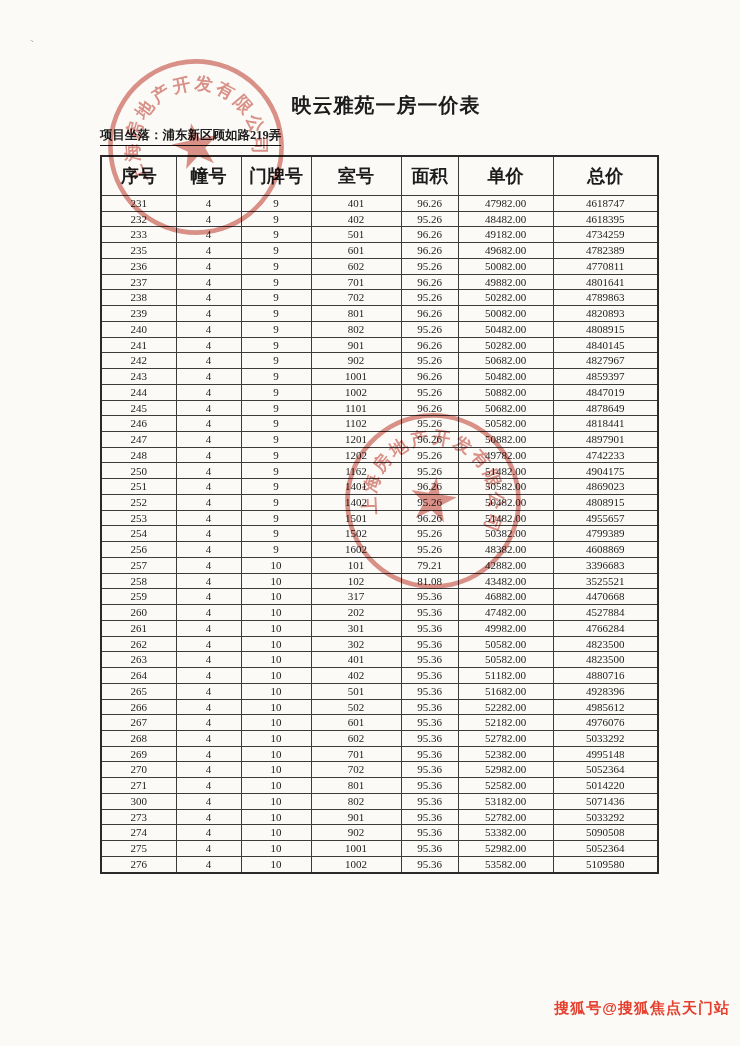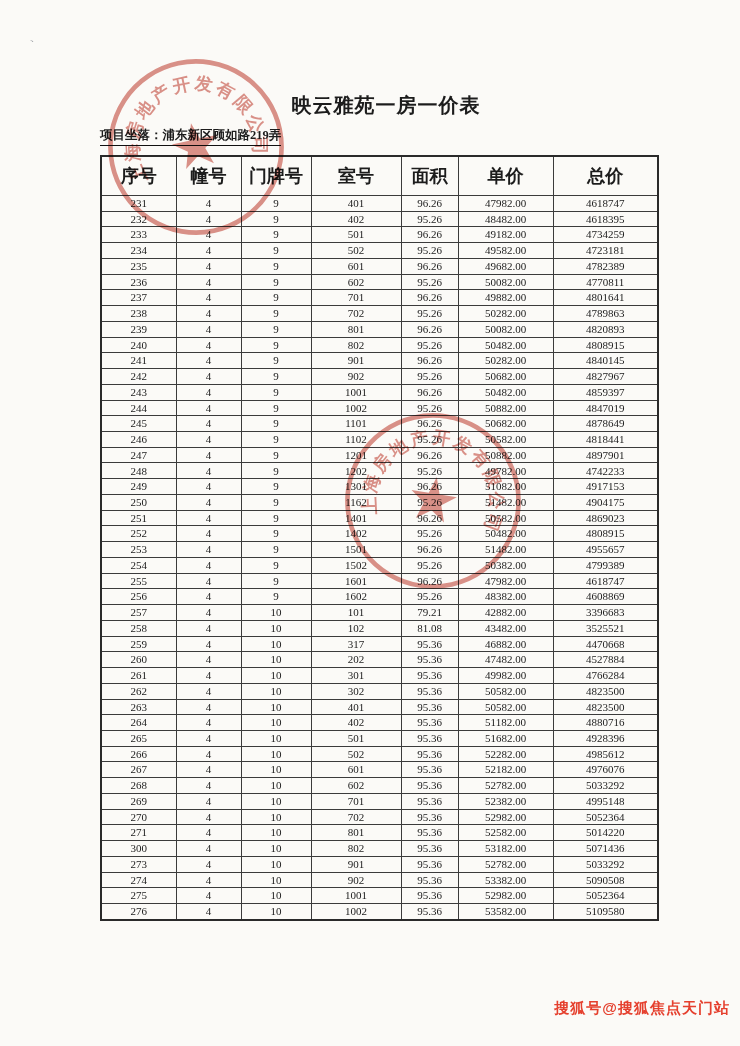--- a/index.html
+++ b/index.html
@@ -101,29 +101,20 @@
   <tr>
     <td>233</td>
     <td>4</td>
     <td>9</td>
     <td>501</td>
     <td>96.26</td>
     <td>49182.00</td>
     <td>4734259</td>
   </tr>
 
-  <tr>
-    <td>234</td>
-    <td>4</td>
-    <td>9</td>
-    <td>502</td>
-    <td>95.26</td>
-    <td>49582.00</td>
-    <td>4723181</td>
-  </tr>
 
   <tr>
     <td>235</td>
     <td>4</td>
     <td>9</td>
     <td>601</td>
     <td>96.26</td>
     <td>49682.00</td>
     <td>4782389</td>
   </tr>
@@ -251,29 +242,20 @@
   <tr>
     <td>248</td>
     <td>4</td>
     <td>9</td>
     <td>1202</td>
     <td>95.26</td>
     <td>49782.00</td>
     <td>4742233</td>
   </tr>
 
-  <tr>
-    <td>249</td>
-    <td>4</td>
-    <td>9</td>
-    <td>1301</td>
-    <td>96.26</td>
-    <td>51082.00</td>
-    <td>4917153</td>
-  </tr>
 
   <tr>
     <td>250</td>
     <td>4</td>
     <td>9</td>
     <td>1162</td>
     <td>95.26</td>
     <td>51482.00</td>
     <td>4904175</td>
   </tr>
@@ -311,29 +293,20 @@
   <tr>
     <td>254</td>
     <td>4</td>
     <td>9</td>
     <td>1502</td>
     <td>95.26</td>
     <td>50382.00</td>
     <td>4799389</td>
   </tr>
 
-  <tr>
-    <td>255</td>
-    <td>4</td>
-    <td>9</td>
-    <td>1601</td>
-    <td>96.26</td>
-    <td>47982.00</td>
-    <td>4618747</td>
-  </tr>
 
   <tr>
     <td>256</td>
     <td>4</td>
     <td>9</td>
     <td>1602</td>
     <td>95.26</td>
     <td>48382.00</td>
     <td>4608869</td>
   </tr>

